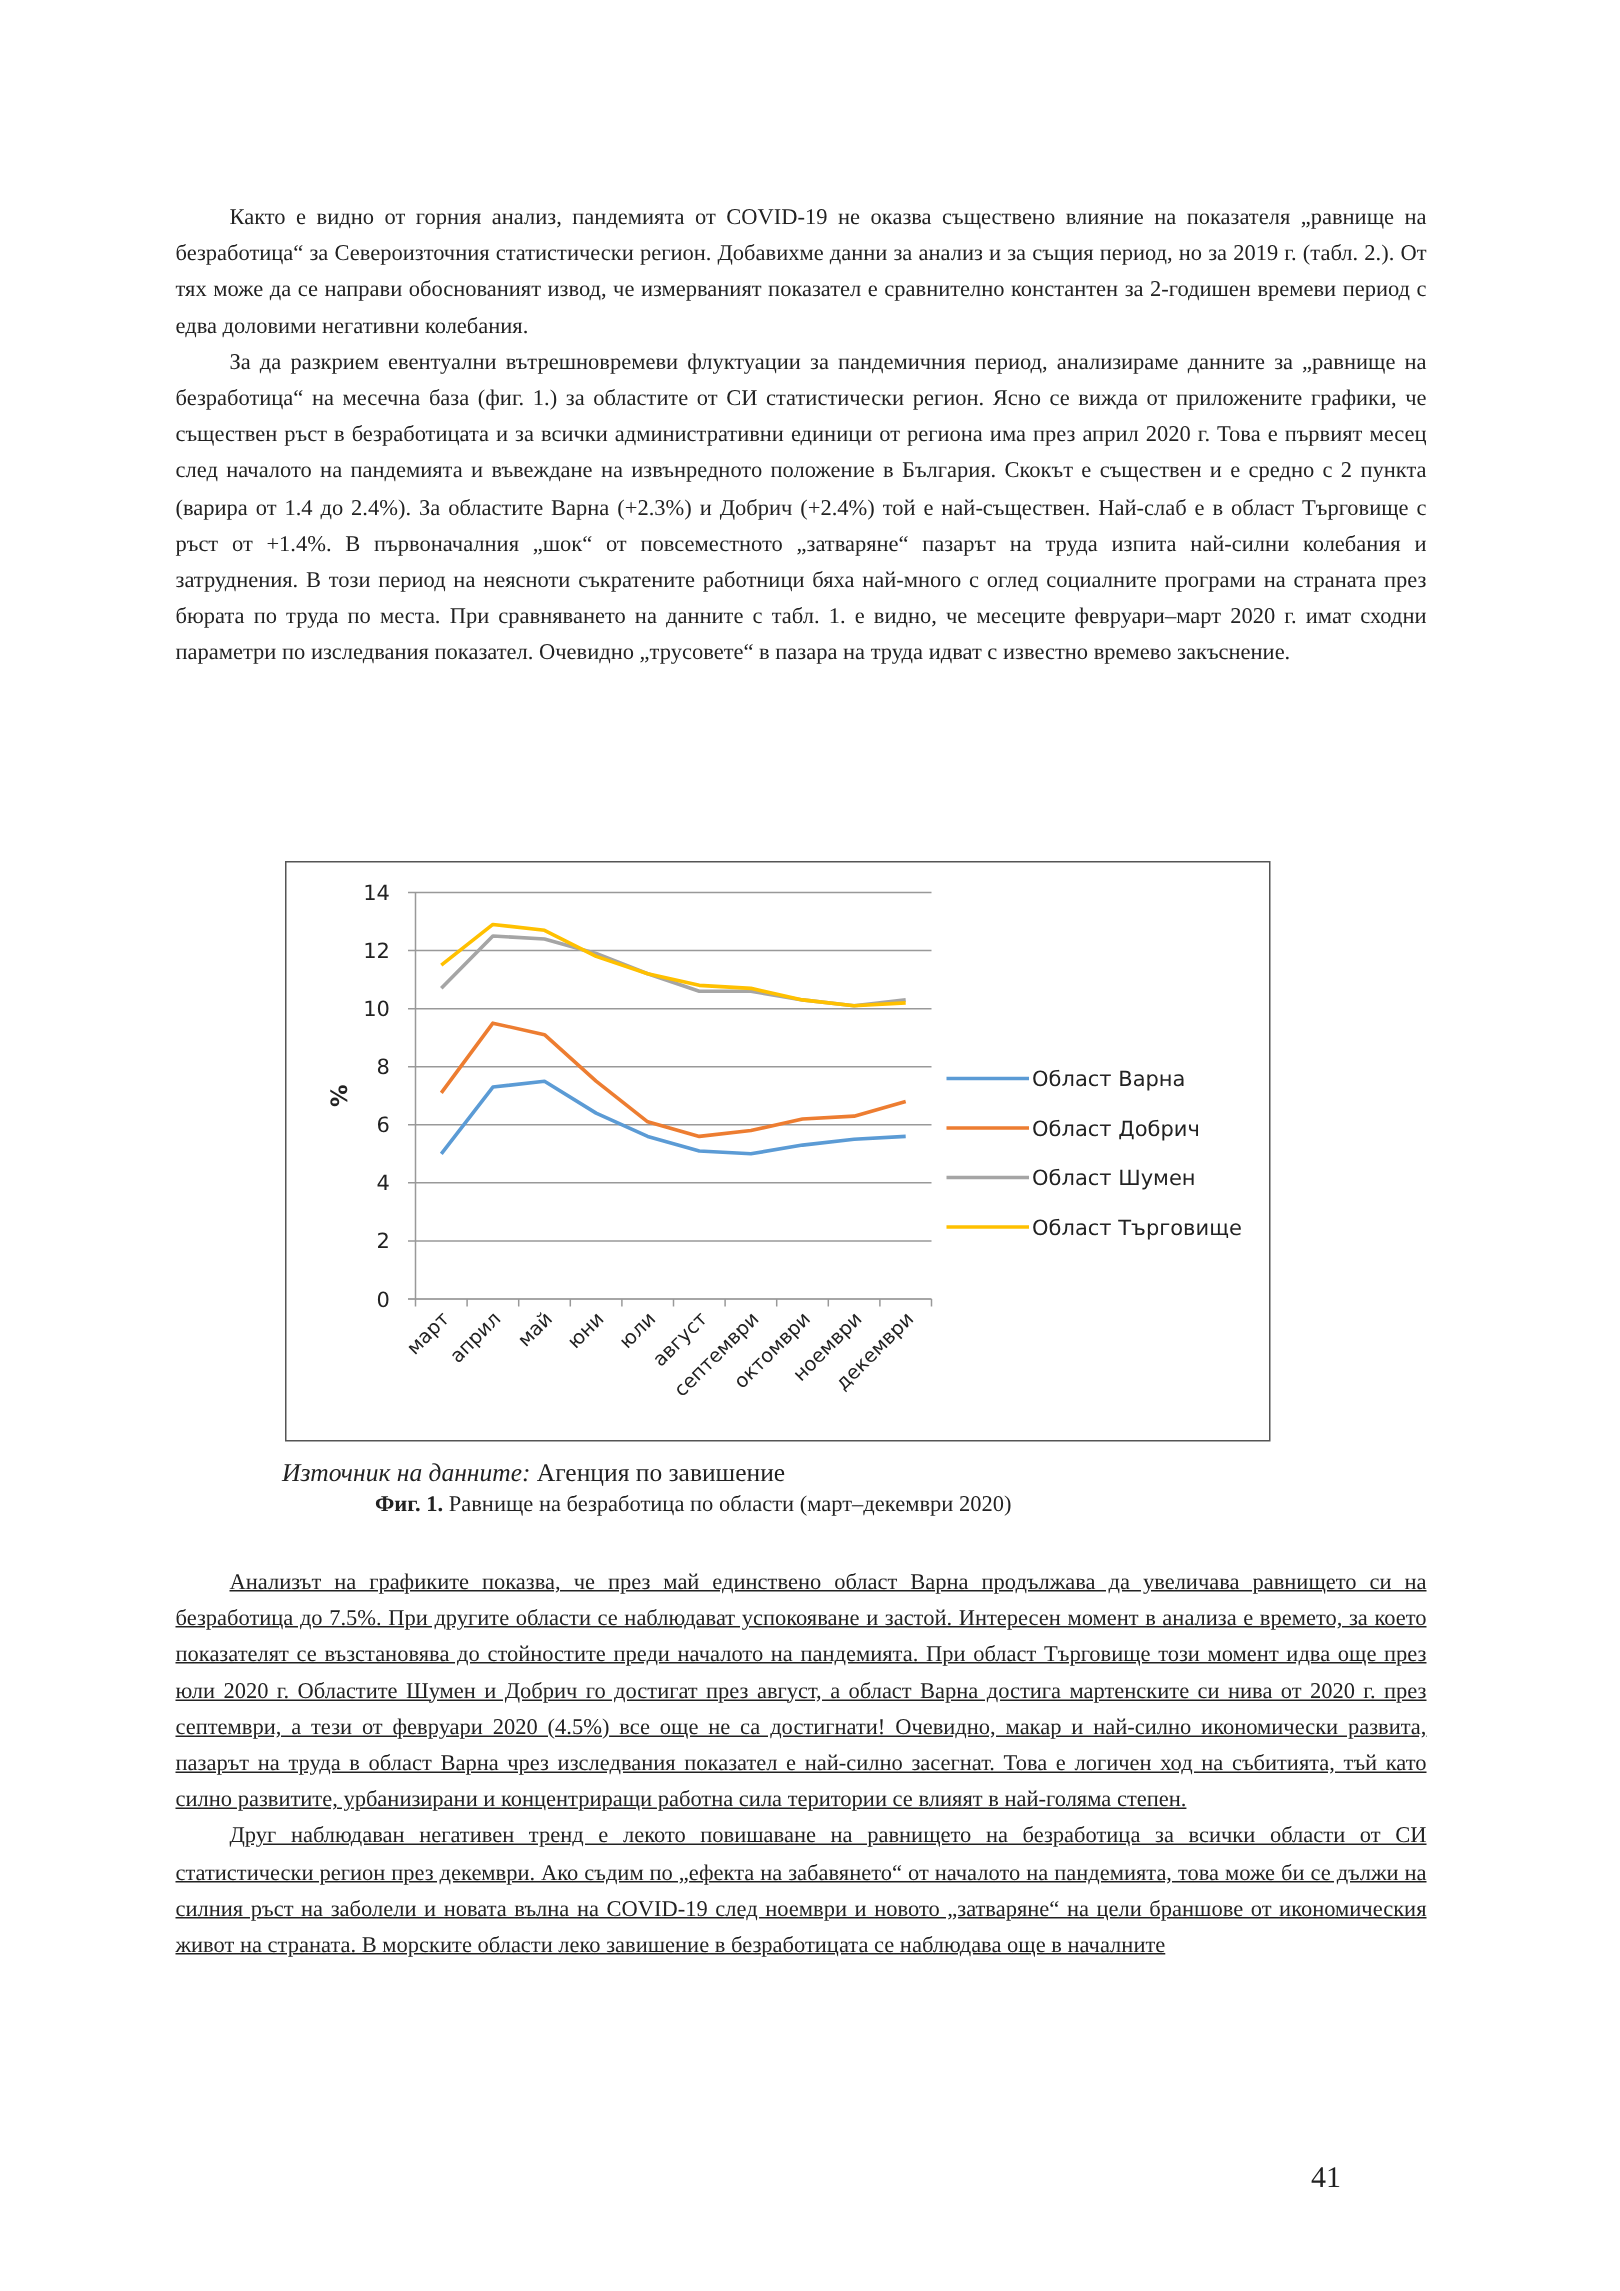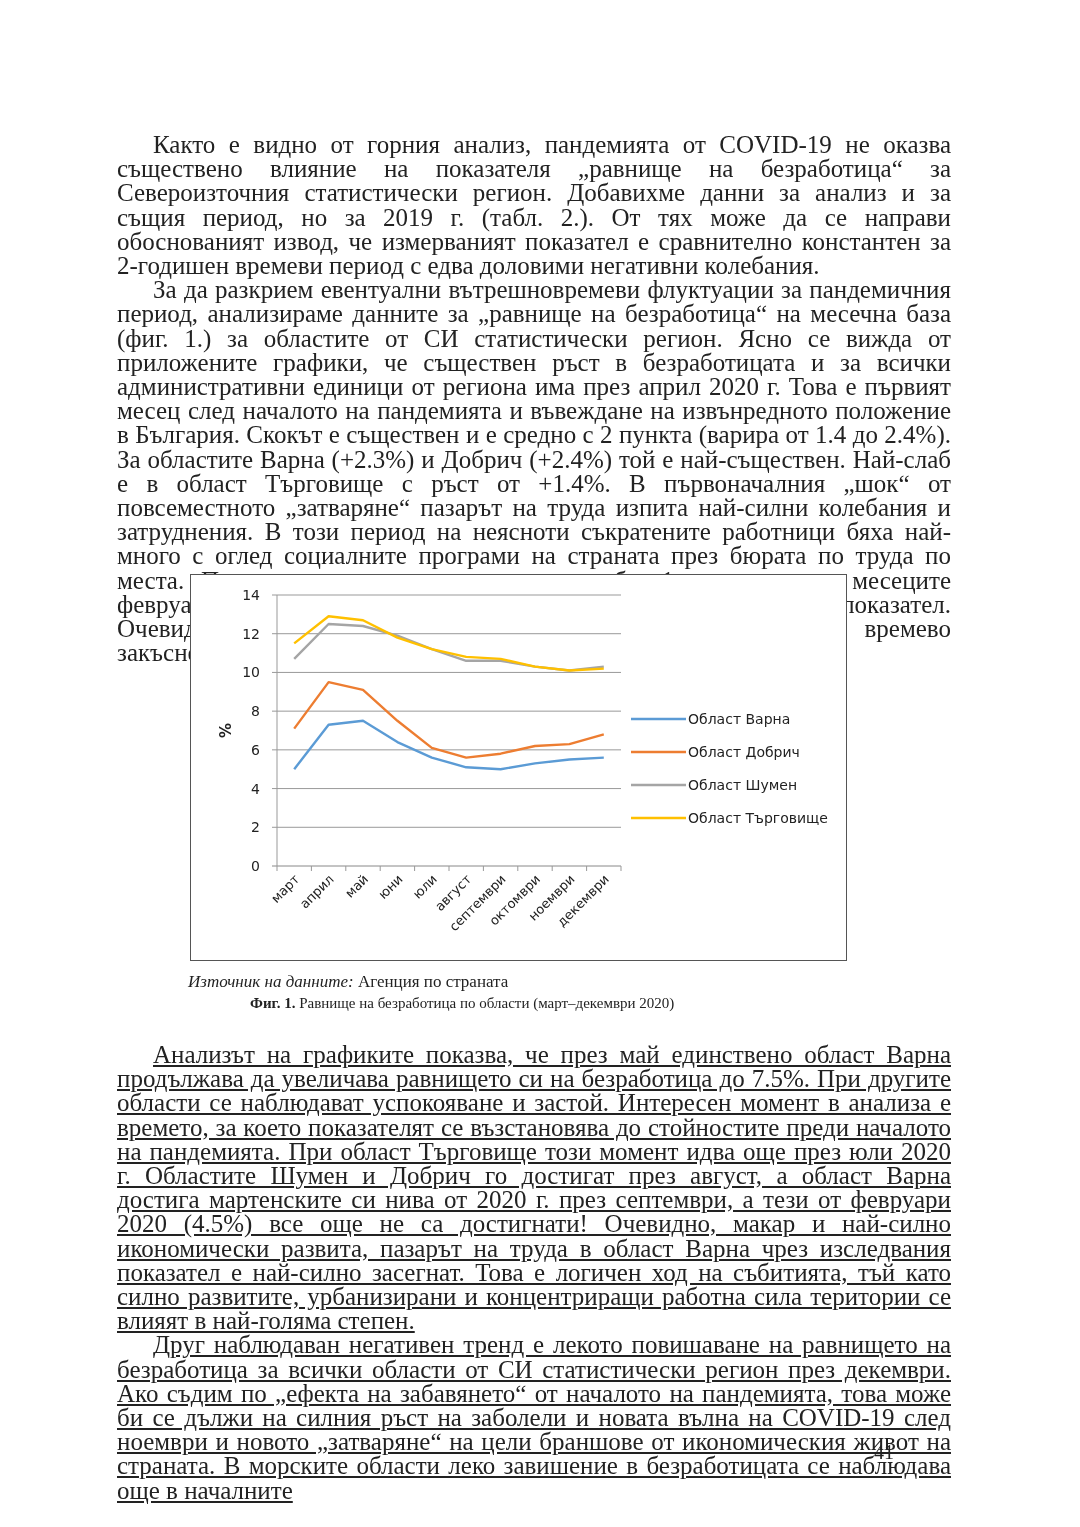--- a/index.html
+++ b/index.html
@@ -1,18 +1,18 @@
 <!DOCTYPE html>
 <html><head>
 <meta charset="utf-8">
 <style>
   html, body { margin: 0; padding: 0; background: #ffffff; }
   body { width: 1080px; height: 1527px; position: relative; overflow: hidden;
          font-family: "Liberation Serif", "DejaVu Serif", serif; color: #222; }
-  .text-block { position: absolute; left: 117px; width: 834px; font-size: 25px;
+  .text-block { position: absolute; left: 117px; width: 834px; font-size: 15px;
                 line-height: 24.2px; text-align: justify; }
   .text-block p { margin: 0; text-indent: 36px; }
   #block1 { top: 133px; }
   #block2 { top: 1043px; text-decoration: underline; }
   .chart-frame { position: absolute; left: 190px; top: 574px; width: 657px; height: 387px;
                  border: 1.5px solid #555; box-sizing: border-box; background: #fff; }
   .chart-frame svg { position: absolute; left: 0; top: 0; }
   .chart-text { font-family: "DejaVu Sans", "Liberation Sans", sans-serif; fill: #222; }
   .caption-source { position: absolute; left: 188px; top: 972px; font-size: 17px; }
   .caption-source i { font-style: italic; text-align: center; }
@@ -78,21 +78,21 @@
       <line x1="440" x2="495" y1="177" y2="177" stroke="#ed7d31" stroke-width="2.4"></line>
       <text x="497" y="182" font-size="14" class="chart-text">Област Добрич</text>
       <line x1="440" x2="495" y1="210" y2="210" stroke="#a5a5a5" stroke-width="2.4"></line>
       <text x="497" y="215" font-size="14" class="chart-text">Област Шумен</text>
       <line x1="440" x2="495" y1="243" y2="243" stroke="#ffc000" stroke-width="2.4"></line>
       <text x="497" y="248" font-size="14" class="chart-text">Област Търговище</text>
     </svg>
 </div>
 
 <div class="caption-source">
-  <i>Източник на данните:</i><span> Агенция по страната</span>
+  <i>Източник на данните:</i><span> Агенция по завишение</span>
 </div>
 <div class="caption-fig">
   <b>Фиг. 1.</b><span> Равнище на безработица по области (март–декември 2020)</span>
 </div>
 
 <div class="text-block" id="block2">
   <p>Анализът на графиките показва, че през май единствено област Варна продължава да увеличава равнището си на безработица до 7.5%. При другите области се наблюдават успокояване и застой. Интересен момент в анализа е времето, за което показателят се възстановява до стойностите преди началото на пандемията. При област Търговище този момент идва още през юли 2020 г. Областите Шумен и Добрич го достигат през август, а област Варна достига мартенските си нива от 2020 г. през септември, а тези от февруари 2020 (4.5%) все още не са достигнати! Очевидно, макар и най-силно икономически развита, пазарът на труда в област Варна чрез изследвания показател е най-силно засегнат. Това е логичен ход на събитията, тъй като силно развитите, урбанизирани и концентриращи работна сила територии се влияят в най-голяма степен.</p>
   <p>Друг наблюдаван негативен тренд е лекото повишаване на равнището на безработица за всички области от СИ статистически регион през декември. Ако съдим по „ефекта на забавянето“ от началото на пандемията, това може би се дължи на силния ръст на заболели и новата вълна на COVID-19 след ноември и новото „затваряне“ на цели браншове от икономическия живот на страната. В морските области леко завишение в безработицата се наблюдава още в началните</p>
 </div>
 

